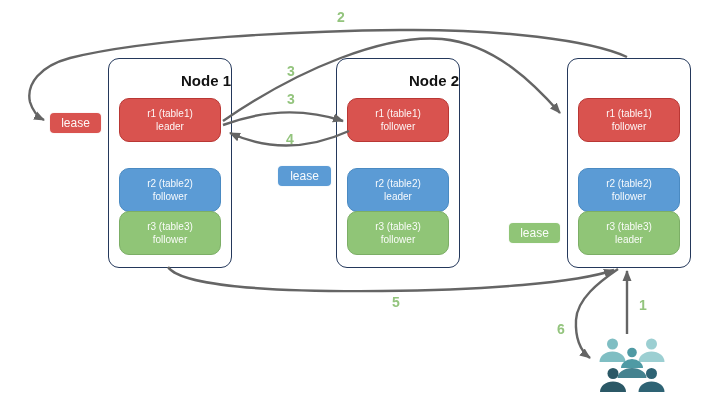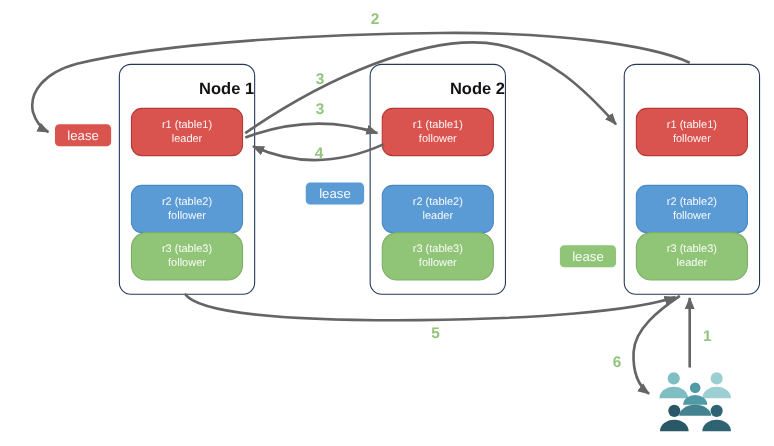--- a/index.html
+++ b/index.html
@@ -9,21 +9,21 @@
         border:1.6px solid #24385b;border-radius:11px;box-sizing:border-box;z-index:1;}
   .node-title{position:absolute;top:13px;left:0;width:100%;text-align:right;
         font-weight:bold;font-size:15px;color:#121212;}
   .replica{position:absolute;left:10px;width:102px;height:44px;border-radius:10px;
         box-sizing:border-box;display:flex;flex-direction:column;align-items:center;
         justify-content:center;font-size:10px;line-height:1.3;
         color:rgba(255,255,255,0.95);border:1.5px solid;text-align:center;}
   .replica.p1{top:39px}.replica.p2{top:109px}.replica.p3{top:152px}
   .red{background:#d9534f;border-color:#b93734;}
   .blue{background:#5b9bd5;border-color:#4a8ac2;}
-  .green{background:#90c577;border-color:#7cae66;border-radius:14px;}
+  .green{background:#90c577;border-color:#7cae66;}
   .lease{position:absolute;width:53px;height:22px;border-radius:5px;display:flex;
         align-items:center;justify-content:center;font-size:12px;
         color:rgba(255,255,255,0.95);border:1.5px solid;box-sizing:border-box;z-index:2;}
   .lease-red{left:49px;top:112px;}
   .lease-blue{left:277px;top:165px;width:55px;}
   .lease-green{left:508px;top:222px;}
   .step{position:absolute;transform:translate(-50%,-50%);font-weight:bold;
         font-size:14px;color:#93c47d;z-index:4;}
   svg.overlay{position:absolute;left:0;top:0;z-index:3;pointer-events:none;}
 </style>

